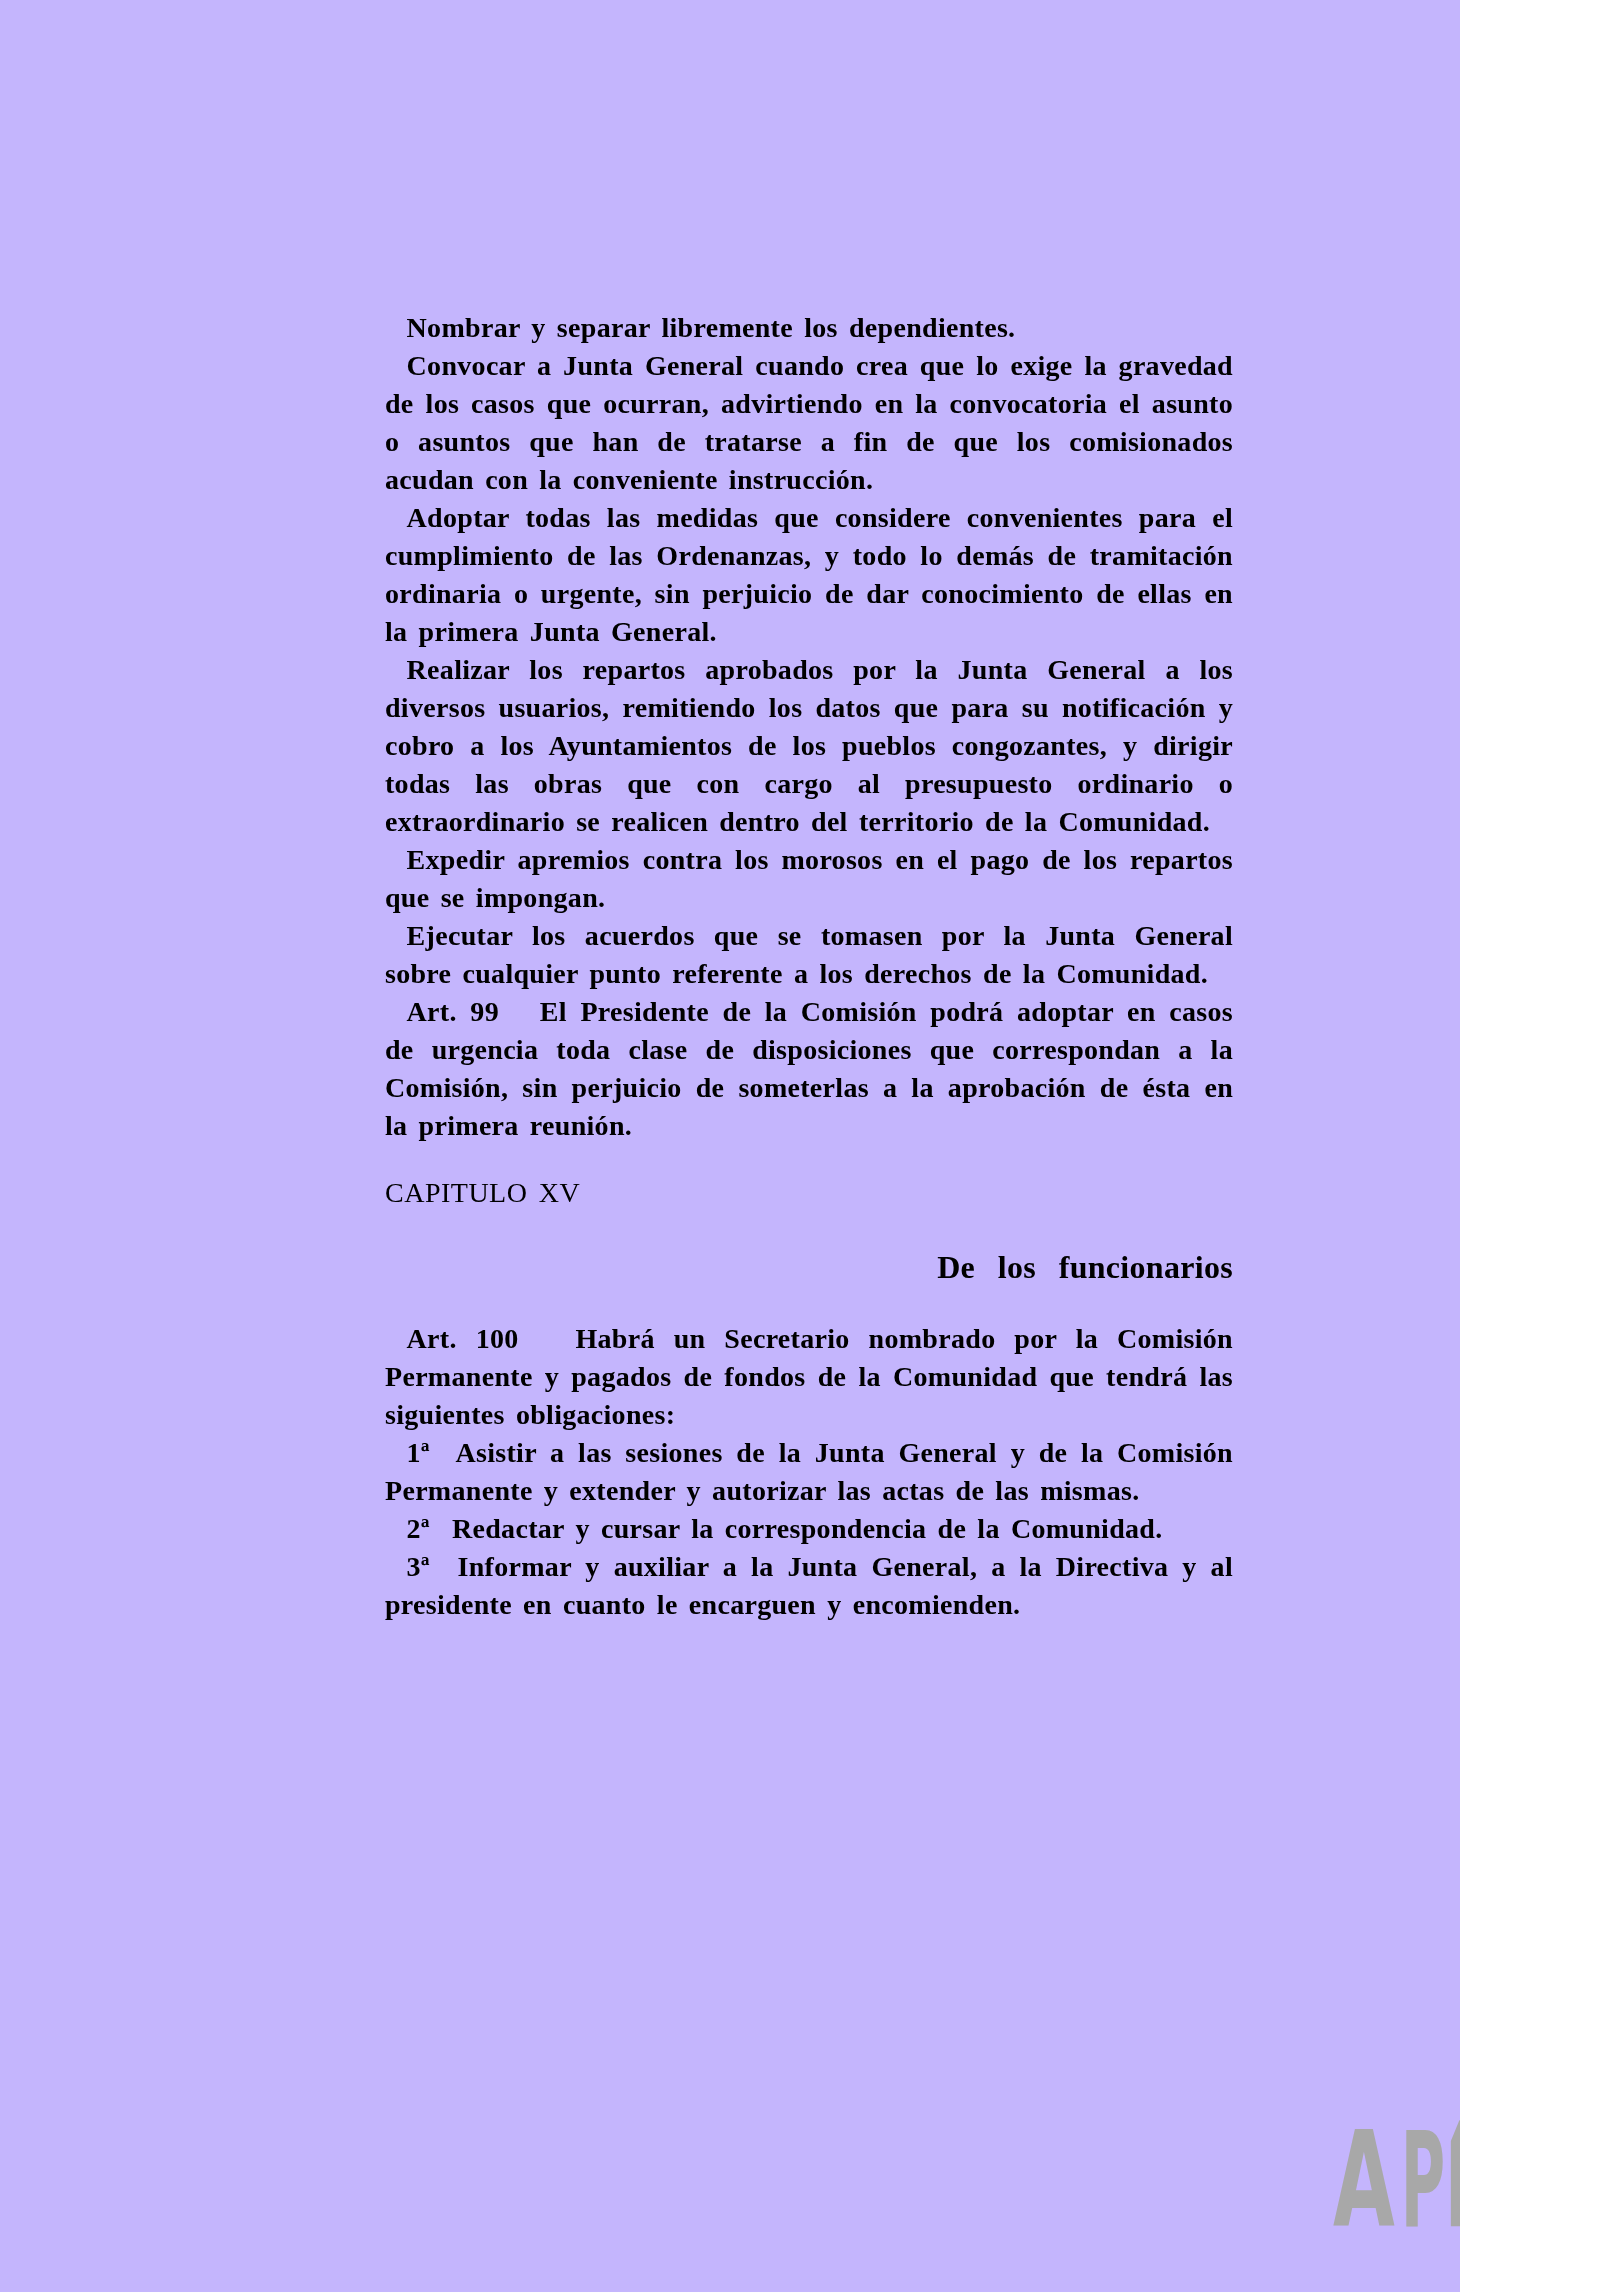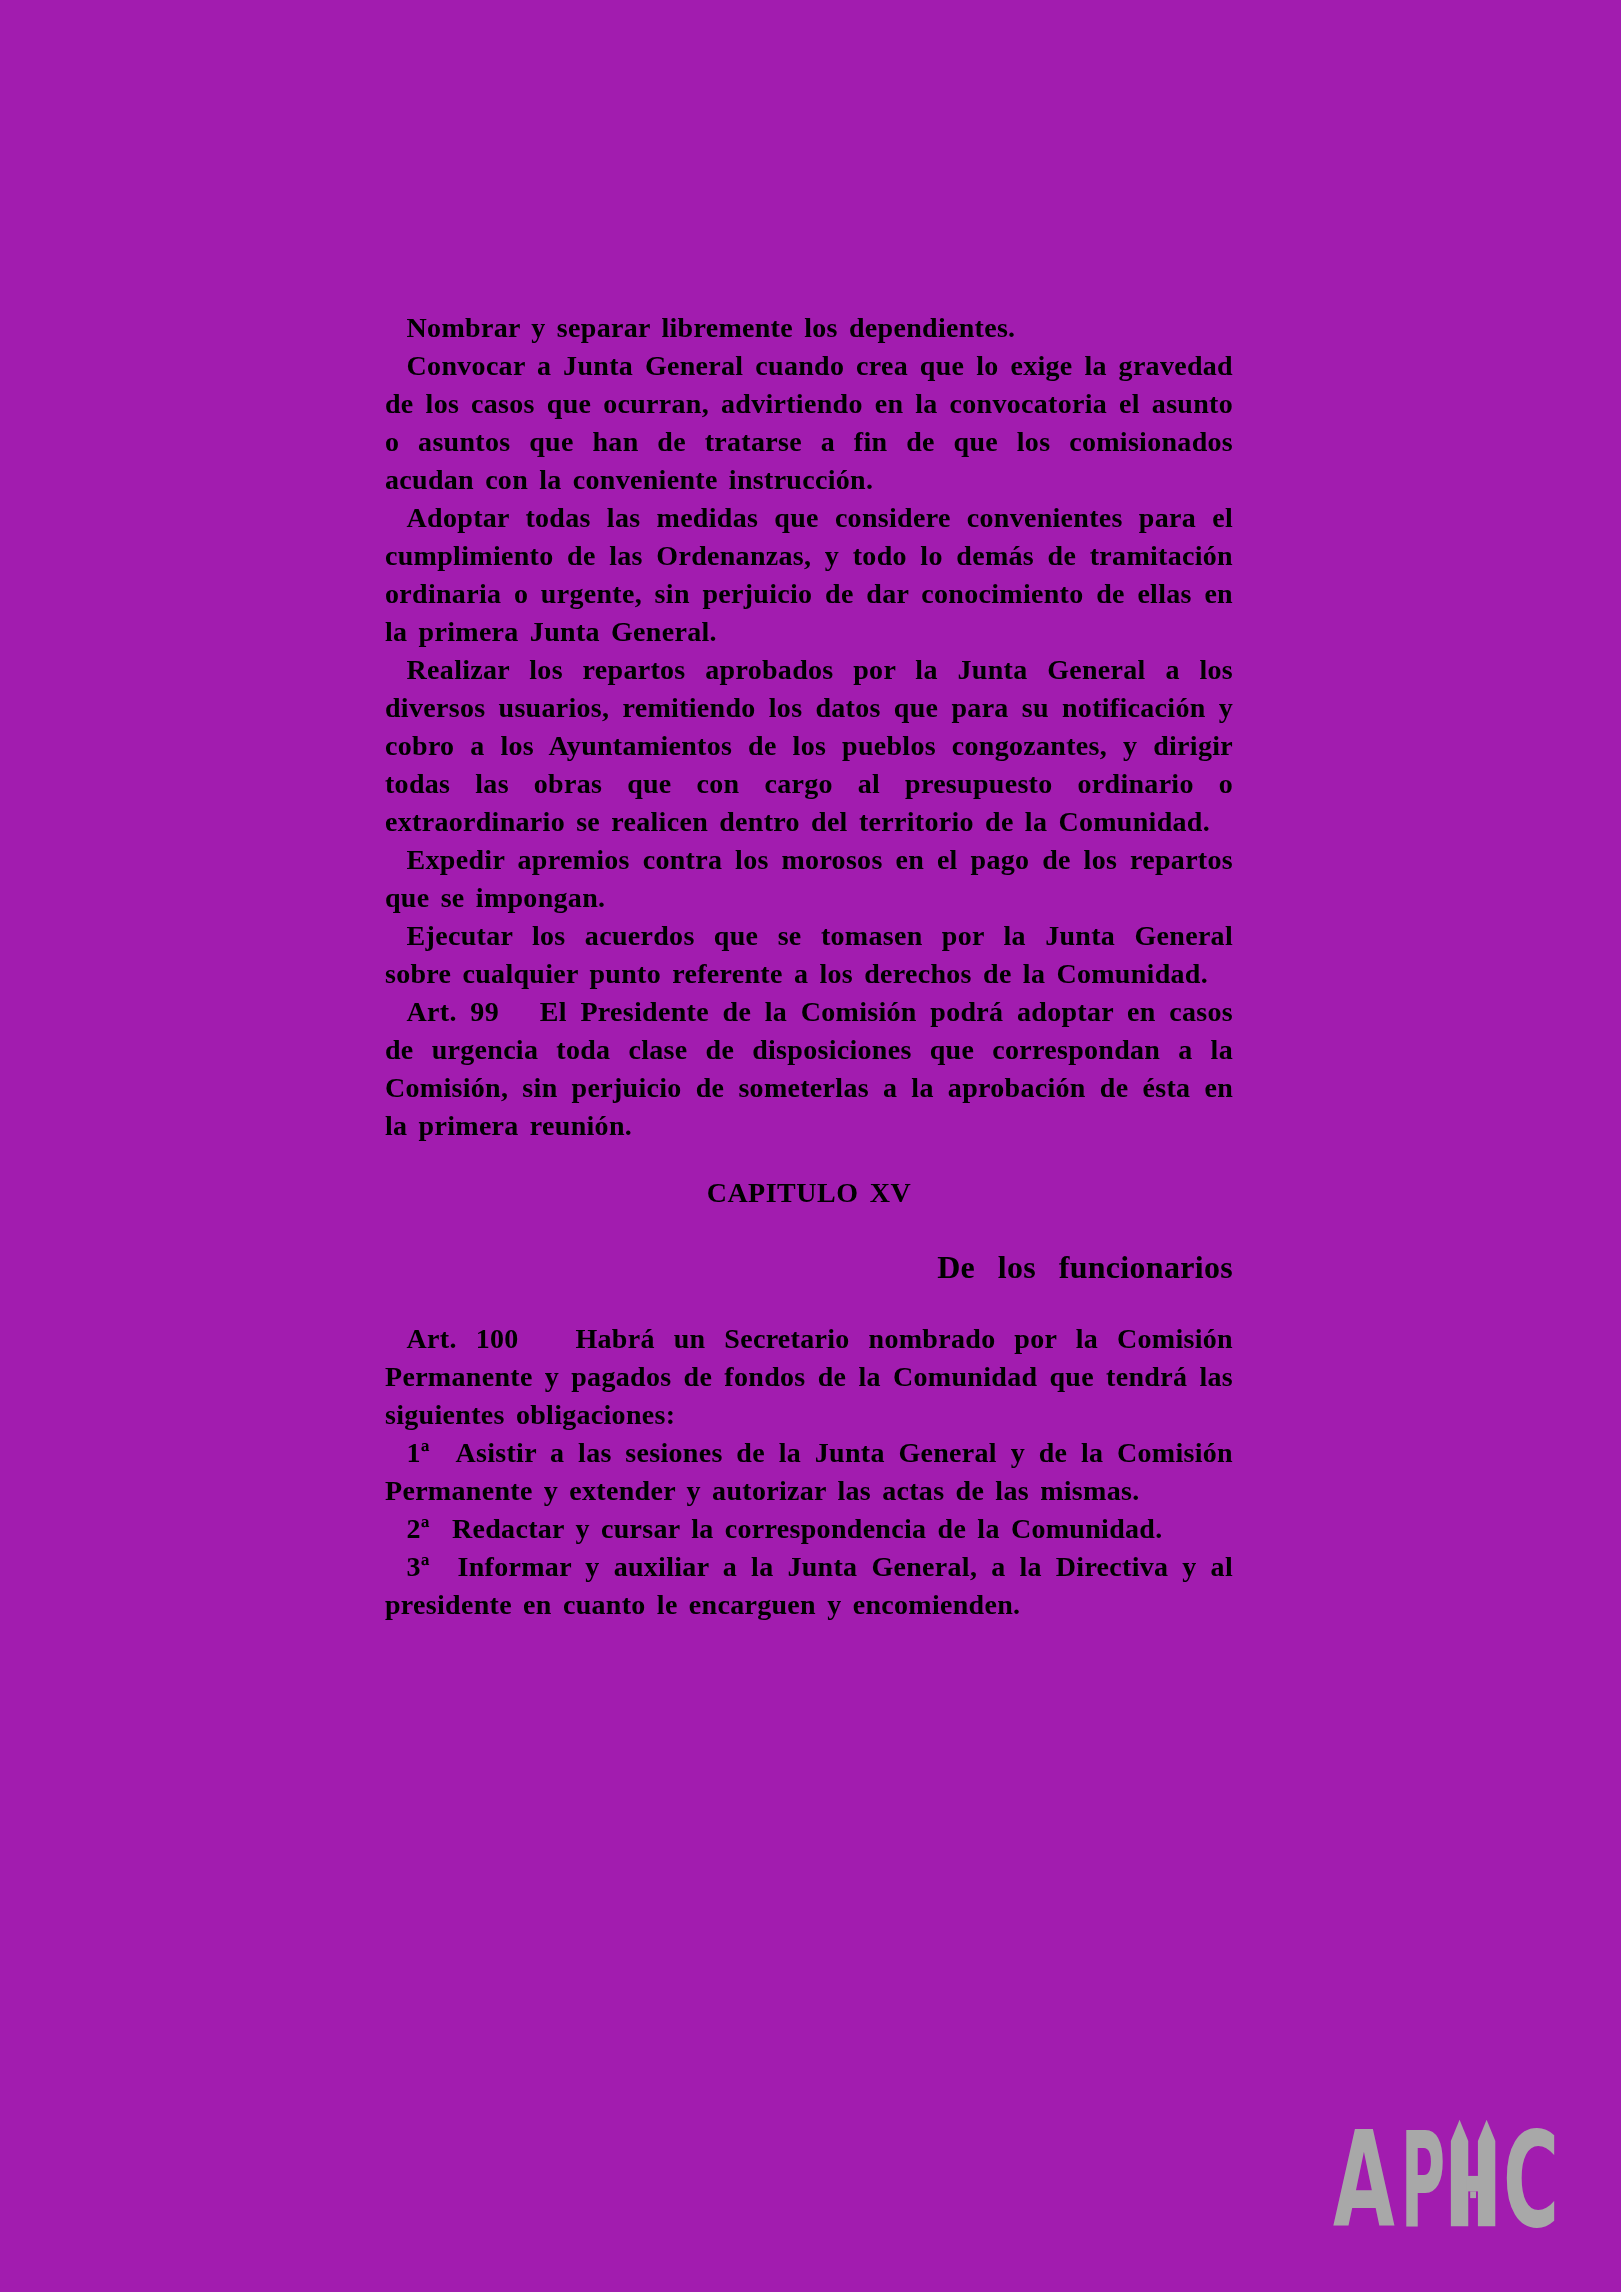--- a/index.html
+++ b/index.html
@@ -3,25 +3,26 @@
 <meta charset="utf-8">
 <title>Document</title>
 <style>
   html, body {
     margin: 0;
     padding: 0;
     background: #ffffff;
   }
   .page {
     position: relative;
-    width: 1621px;
+    width: 1448px;
     height: 2293px;
-    background: #a21caf;
+    background: #c4b5fd;
     overflow: hidden;
     font-family: "Liberation Serif", "DejaVu Serif", serif;
+    padding-left: 12px;
   }
   .text-block {
     position: absolute;
     left: 385px;
     top: 309px;
     width: 848px;
     color: #000000;
     font-weight: bold;
     font-size: 28px;
     line-height: 38px;
@@ -30,22 +31,21 @@
     letter-spacing: 0.3px;
   }
   .text-block p {
     margin: 0;
     text-indent: 21.6px;
   }
   .chapter-title {
     margin: 29px 0 0 0;
     font-size: 28px;
     line-height: 38px;
-    font-weight: bold;
-    text-align: center;
+    font-weight: normal;
     text-indent: 0;
     letter-spacing: 0.5px;
   }
   .chapter-subtitle {
     margin: 36px 0 0 0;
     font-size: 32px;
     line-height: 38px;
     font-weight: bold;
     text-align: right;
     text-indent: 0;

